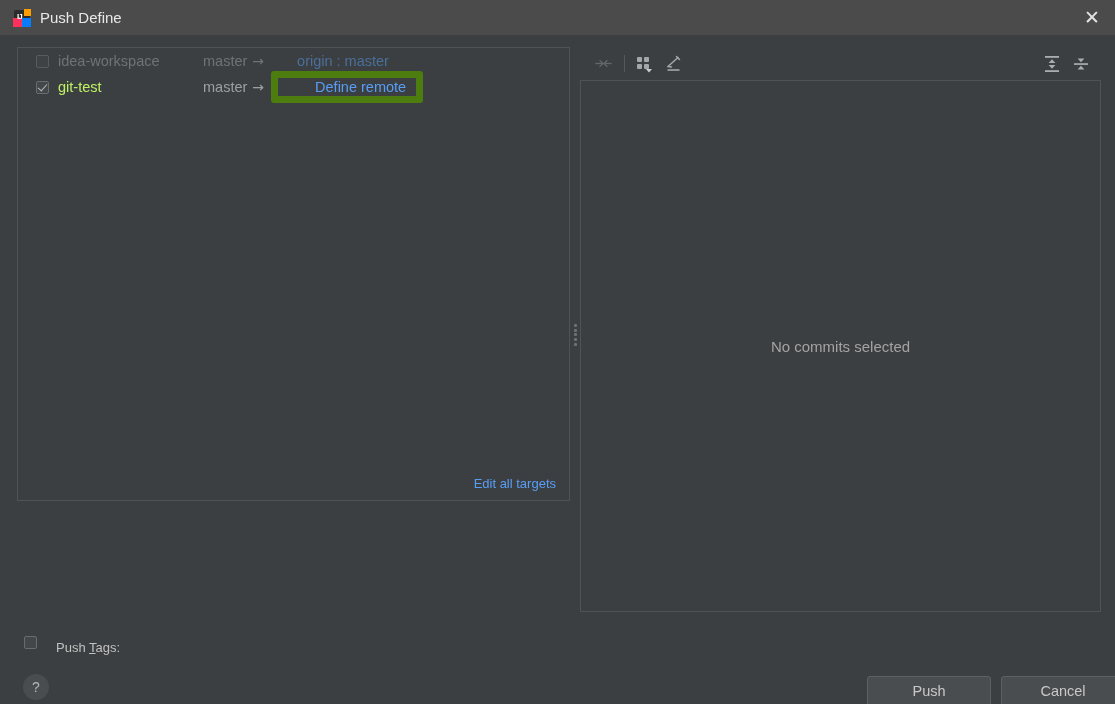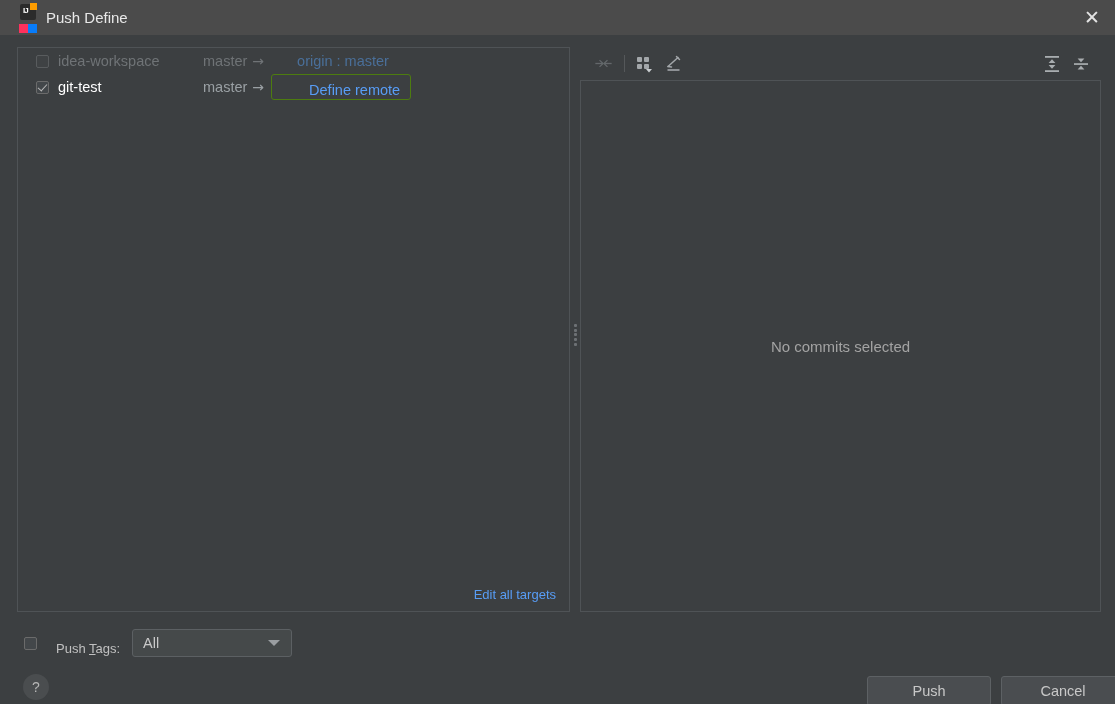--- a/index.html
+++ b/index.html
@@ -21,22 +21,22 @@
   .titlebar {
     position: absolute;
     left: 0; top: 0;
     width: 1115px; height: 35px;
     background: #4b4b4b;
     border-bottom: 1px solid #323232;
     display: flex;
     align-items: center;
   }
   .app-icon {
-    width: 16px; height: 28px;
-    margin-left: 20px;
+    width: 16px; height: 16px;
+    margin-left: 14px;
     position: relative;
     flex: 0 0 auto;
   }
   .app-icon .ij-sq {
     position: absolute; left: 0; top: 0;
     width: 16px; height: 16px;
     background: #2b2b2b;
     border-radius: 2px;
     overflow: hidden;
   }
@@ -89,21 +89,21 @@
     width: 1115px;
     height: 669px;
     background: #3c3f41;
   }
 
   
   .left-panel {
     position: absolute;
     left: 17px; top: 12px;
     width: 553px;
-    height: 565px;
+    height: 454px;
     background: #3c3f41;
     border: 1px solid #4f5356;
     box-sizing: border-box;
   }
   .repo-list {
     position: absolute;
     left: 0; top: 0;
     width: 100%;
   }
   .repo-row {
@@ -134,21 +134,21 @@
   }
   .cbx.dim {
     border-color: #595c5e;
     background: #3f4244;
   }
   .repo-name {
     width: 145px;
     flex: 0 0 auto;
   }
   .repo-name.dim { color: #6f7376; }
-  .repo-name.bright { color: #ffffff; }
+  .repo-name.bright { color: #bef264; }
 
   .branch-block {
     display: flex;
     align-items: center;
     font-size: 14.5px;
   }
   .branch-local { color: #9aa0a4; }
   .branch-local.dim { color: #6f7376; }
   .arrow {
     margin: 0 5px;
@@ -157,23 +157,23 @@
   }
   .arrow.dim { color: #6f7376; }
   .arrow.bright { color: #9aa0a4; }
   .branch-remote-link {
     color: #589df6;
     margin-left: 28px;
   }
   .branch-remote-link.dim { color: #4a6f99; }
 
   .hl-box {
-    border: 1px solid #4d7c0f;
+    border: 7px solid #4d7c0f;
     border-radius: 3px;
-    padding: 8px 10px 2px 9px;
+    padding: 2px 10px 2px 9px;
     margin-left: 2px;
     display: inline-flex;
     align-items: center;
     line-height: 1;
   }
 
   .edit-all-targets {
     position: absolute;
     right: 13px;
     bottom: 9px;
@@ -458,24 +458,20 @@
 
     <div class="commits-area">
       <div class="no-commits">No commits selected</div>
     </div>
 
   </div>
 
   <div class="push-tags-row">
     <div class="cbx"></div>
     <div class="push-tags-label"><span>Push </span><u>T</u><span>ags:</span></div>
-    <div class="combo">
-      <span class="val">All</span>
-      <span class="caret"></span>
-    </div>
   </div>
 
   <div class="help-btn">?</div>
 
   <div class="btn btn-push">Push</div>
   <div class="btn btn-cancel">Cancel</div>
 
 </div>
 
 </body></html>

